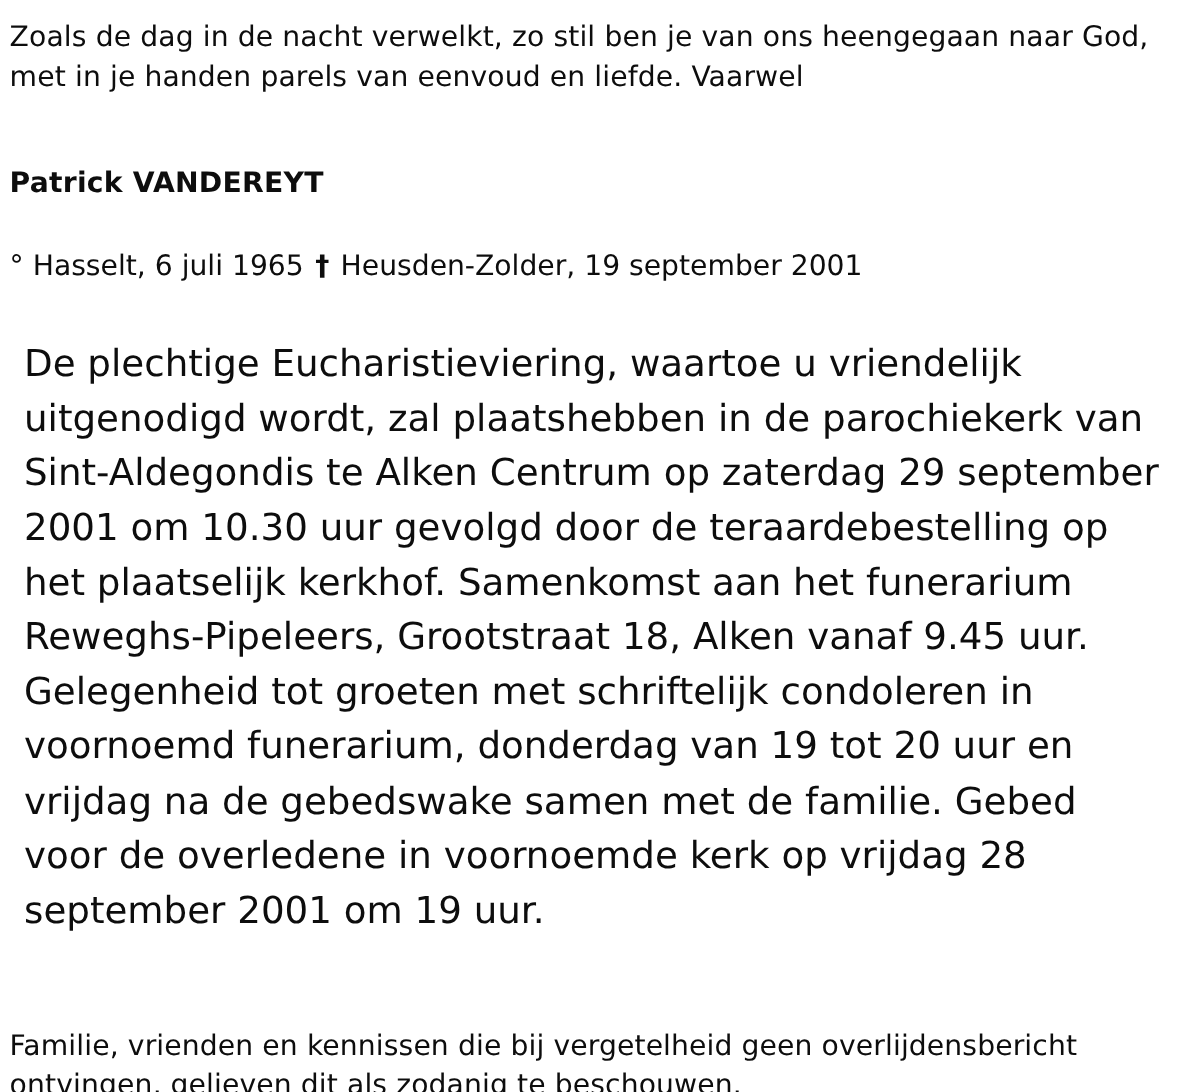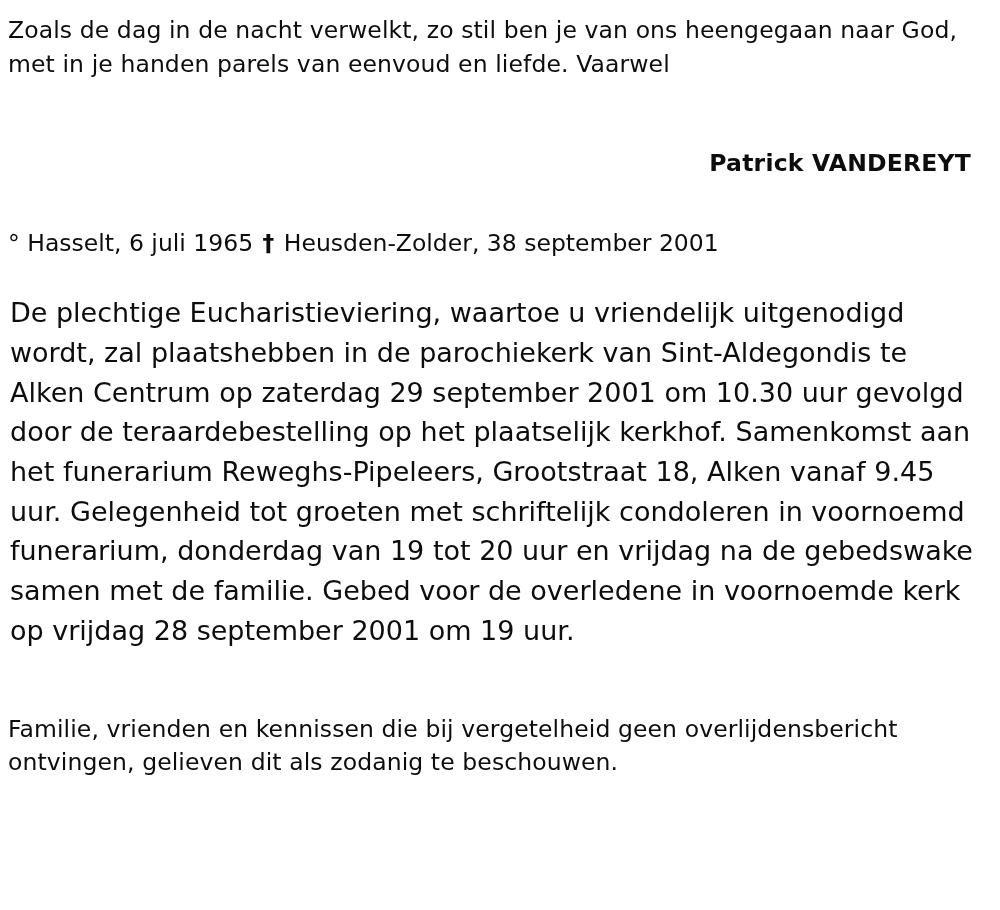--- a/index.html
+++ b/index.html
@@ -27,56 +27,55 @@
     margin: 0;
   }
   .gap-lg { height: 36px; }
   .gap-md { height: 30px; }
   .gap-sm { height: 18px; }
   .name {
     font-size: 23.5px;
     font-weight: bold;
     line-height: 1.44;
     letter-spacing: 0.2px;
-    margin: 11px;
-    text-align: right;
+    margin: 0;
   }
   .dates {
     font-size: 23.5px;
     line-height: 1.44;
     margin: 0;
   }
   .cross {
     font-weight: bold;
     padding: 0 2px;
   }
   .body-par {
-    font-size: 27px;
+    font-size: 31px;
     line-height: 1.47;
-    margin: 2px;
+    margin: 12px;
     max-width: 985px;
   }
 </style>
 </head>
 <body>
 
 <div class="page">
 
   <p class="block">Zoals de dag in de nacht verwelkt, zo stil ben je van ons heengegaan naar God, met in je handen parels van eenvoud en liefde. Vaarwel</p>
 
   <div class="gap-lg"></div>
 
 
   <div class="gap-sm"></div>
 
   <p class="name">Patrick VANDEREYT</p>
 
   <div class="gap-lg"></div>
 
-  <p class="dates"><span>°</span> <span>Hasselt, 6 juli 1965</span> <span class="cross">†</span> <span>Heusden-Zolder, 38 september 2001</span></p>
+  <p class="dates"><span>°</span> <span>Hasselt, 6 juli 1965</span> <span class="cross">†</span> <span>Heusden-Zolder, 19 september 2001</span></p>
 
   <div class="gap-md"></div>
 
   <p class="body-par">De plechtige Eucharistieviering, waartoe u vriendelijk uitgenodigd wordt, zal plaatshebben in de parochiekerk van Sint-Aldegondis te Alken Centrum op zaterdag 29 september 2001 om 10.30 uur gevolgd door de teraardebestelling op het plaatselijk kerkhof. Samenkomst aan het funerarium Reweghs-Pipeleers, Grootstraat 18, Alken vanaf 9.45 uur. Gelegenheid tot groeten met schriftelijk condoleren in voornoemd funerarium, donderdag van 19 tot 20 uur en vrijdag na de gebedswake samen met de familie. Gebed voor de overledene in voornoemde kerk op vrijdag 28 september 2001 om 19 uur.</p>
 
   <div class="gap-md"></div>
 
 
   <div class="gap-md"></div>
 

